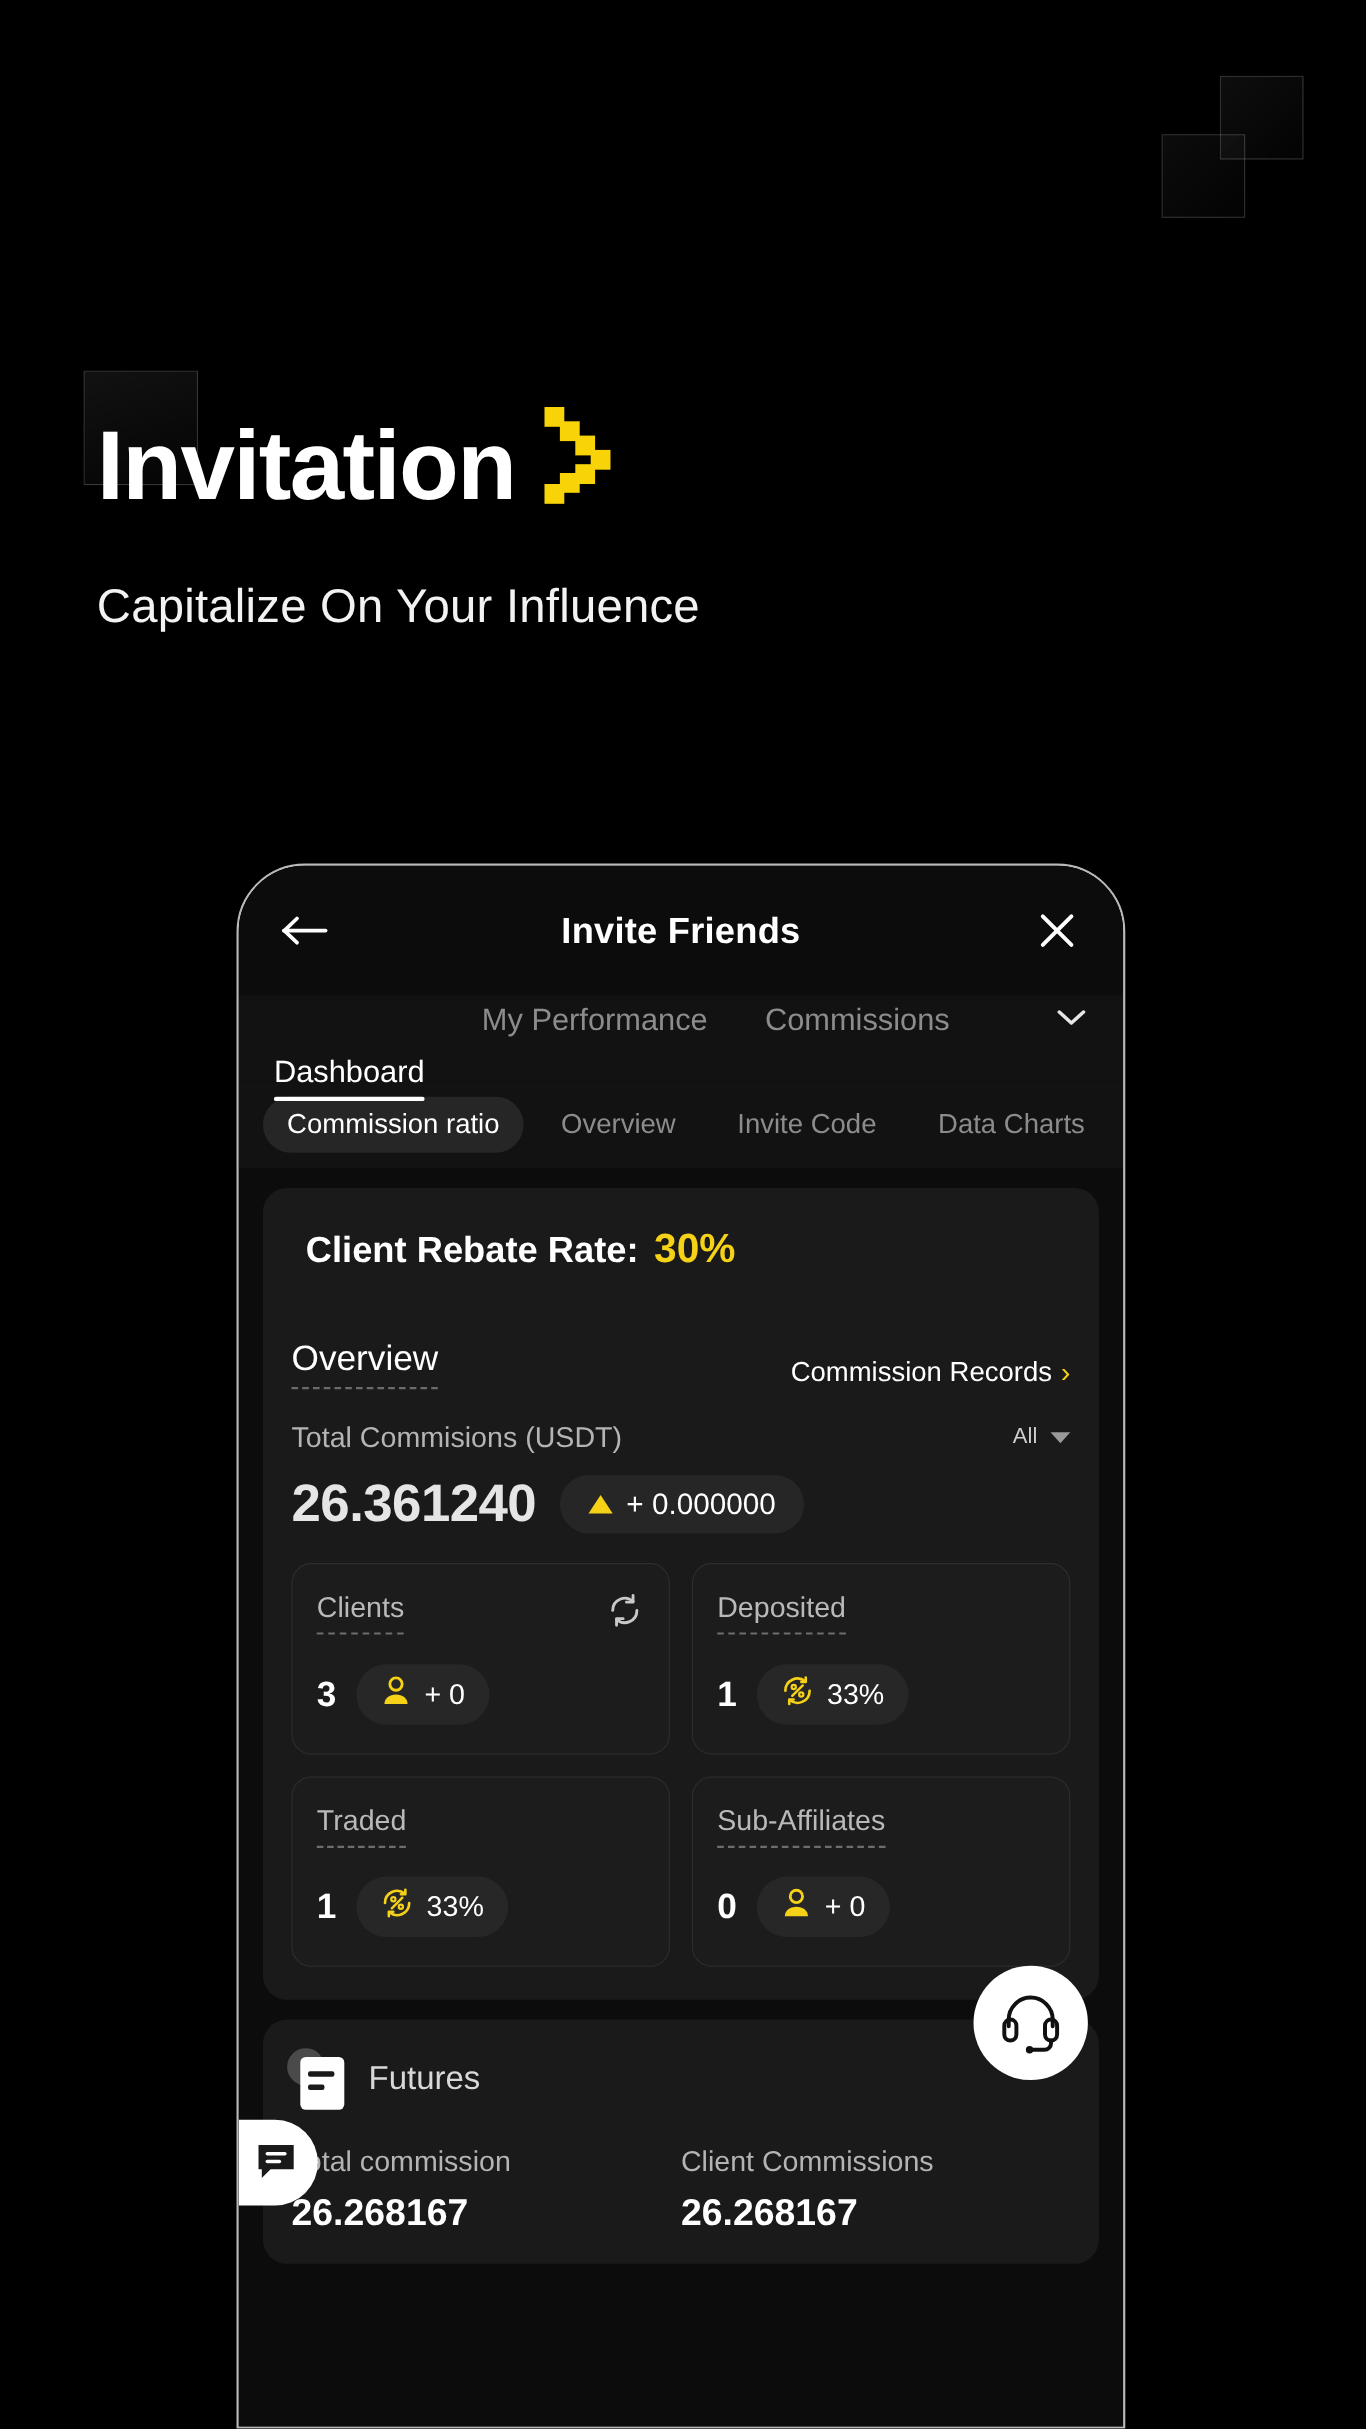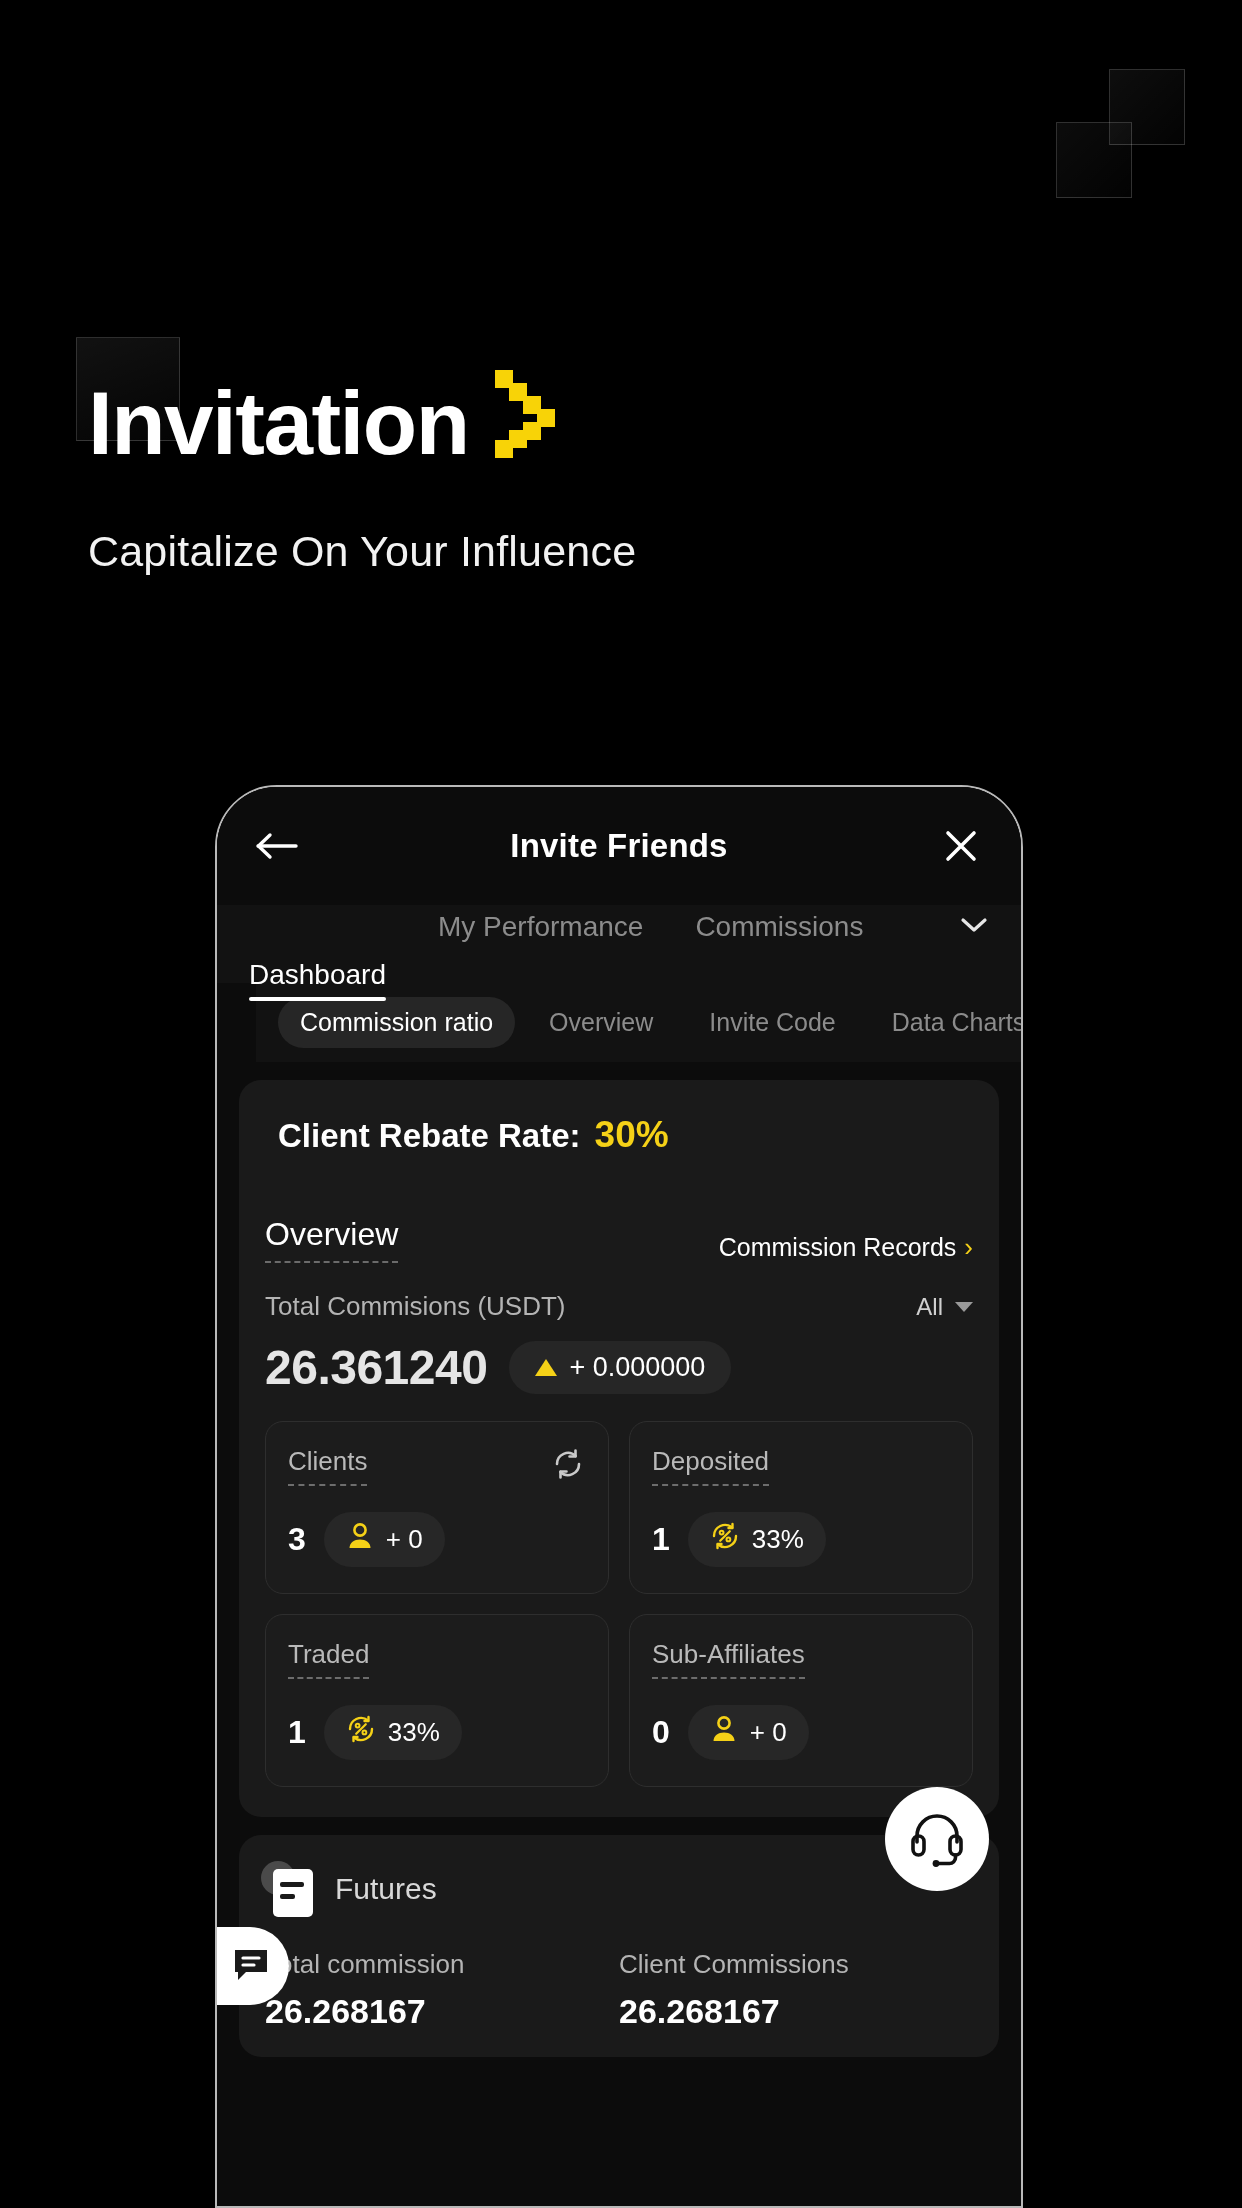--- a/index.html
+++ b/index.html
@@ -125,21 +125,20 @@
     position:absolute; right:32px; top:10px;
     color:#e6e6e6; cursor:pointer;
   }
 
   
   .subtabs {
     display:flex; align-items:center;
     padding:14px 22px 14px 22px;
     background:#121212;
     gap:12px;
-    margin-left:39px;
   }
   .subtab {
     font-size:25px; color:#8c8c8c;
     padding:11px 22px; border-radius:26px;
     white-space:nowrap; cursor:pointer;
   }
   .subtab.active {
     color:#ffffff; background:#262626;
   }
 
@@ -177,21 +176,21 @@
   }
   .ov-link .chev { color:#F5D117; font-size:26px; }
 
   .tc-row {
     display:flex; align-items:center; justify-content:space-between;
     margin-bottom:18px;
   }
   .tc-label { font-size:26px; color:#b4b4b4; }
   .tc-filter {
     display:flex; align-items:center; gap:12px;
-    font-size:24px; color:#cfcfcf; cursor:pointer;
+    font-size:20px; color:#cfcfcf; cursor:pointer;
   }
   .tc-filter .tri {
     width:0;height:0;border-left:9px solid transparent;border-right:9px solid transparent;
     border-top:10px solid #9a9a9a;
   }
 
   .tc-valrow { display:flex; align-items:center; gap:22px; }
   .tc-value { font-size:48px; font-weight:700; color:#e5e5e5; letter-spacing:-0.5px;text-align:center; }
   .tc-badge {
     display:flex; align-items:center; gap:12px;

